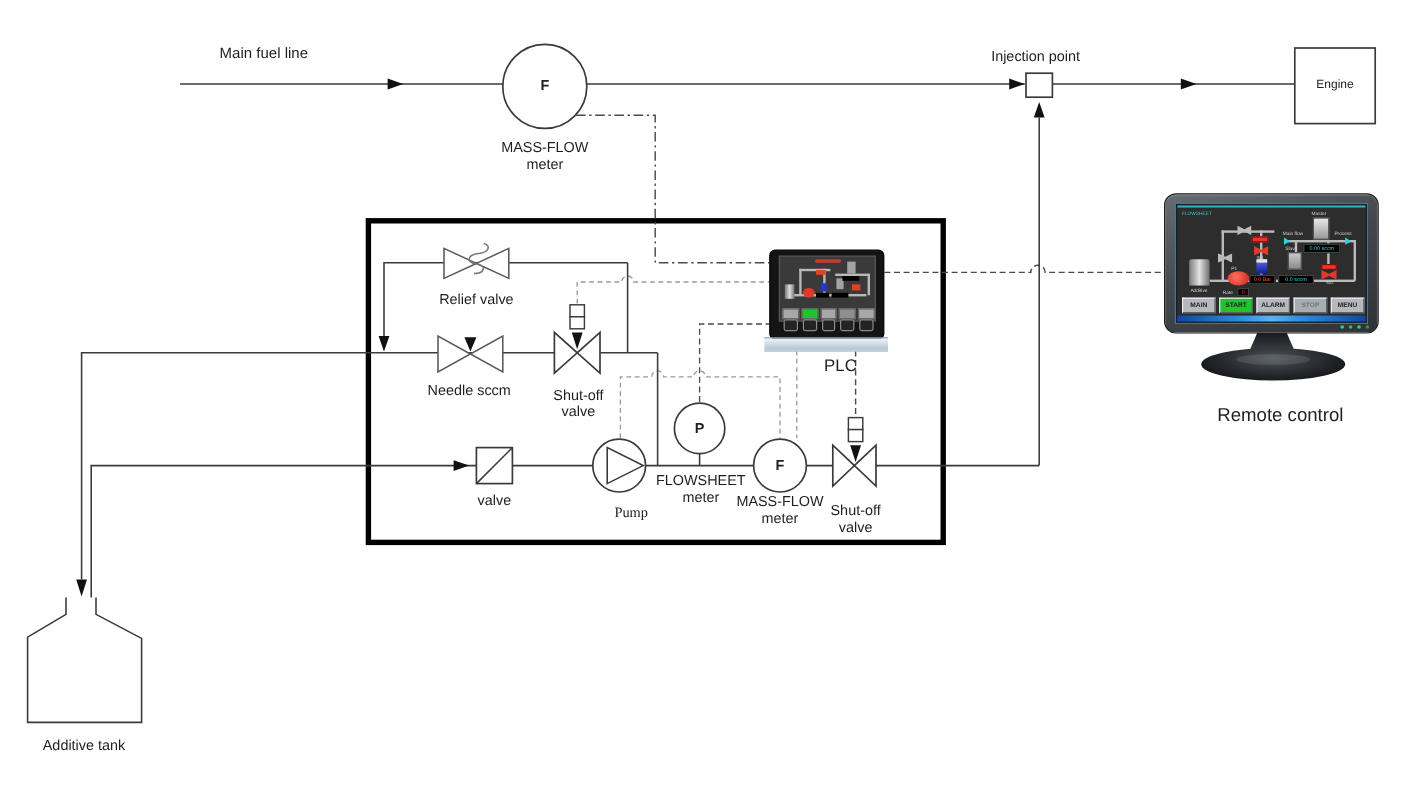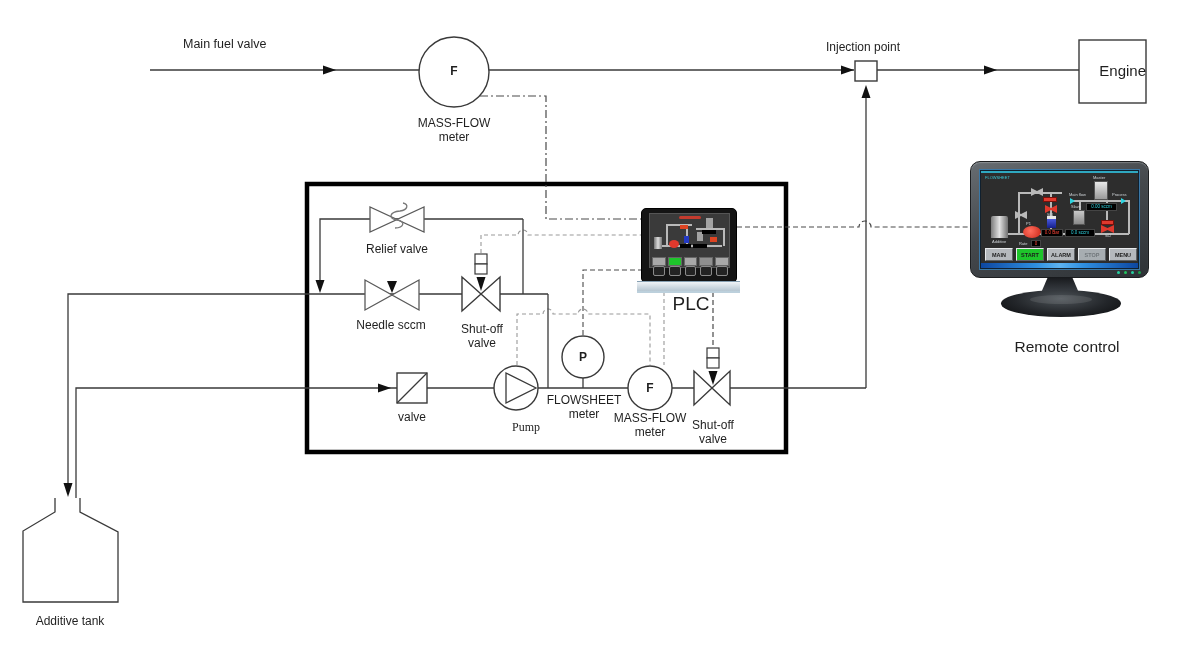--- a/index.html
+++ b/index.html
@@ -144,38 +144,38 @@
       <path d="M336,70 L323,65.5 L323,74.5 Z"></path>
       <path d="M854,70 L841,65.5 L841,74.5 Z"></path>
       <path d="M997,70 L984,65.5 L984,74.5 Z"></path>
       <path d="M866,85 L861.5,98 L870.5,98 Z"></path>
       <path d="M320,293 L315.5,280 L324.5,280 Z"></path>
       <path d="M68,497 L63.5,483 L72.5,483 Z"></path>
       <path d="M391,388 L378,383.5 L378,392.5 Z"></path>
     </g>
   </svg>
 
-  <div class="lbl" style="left:183px;top:37px;width:110px;text-align:left;font-size:12.5px;">Main fuel valve</div>
+  <div class="lbl" style="left:183px;top:37px;width:110px;text-align:left;font-size:12.5px;">Main fuel line</div>
   <div class="lbl" style="left:404px;top:116px;width:100px;">MASS-FLOW
 meter</div>
   <div class="lbl" style="left:808px;top:40px;width:110px;">Injection point</div>
-  <div class="lbl" style="left:1079px;top:64px;width:67px;font-size:15px;text-align:right;">Engine</div>
+  <div class="lbl" style="left:1079px;top:64px;width:67px;font-size:10px;">Engine</div>
   <div class="lbl" style="left:347px;top:242px;width:100px;">Relief valve</div>
   <div class="lbl" style="left:337px;top:318px;width:108px;">Needle sccm</div>
   <div class="lbl" style="left:445px;top:322px;width:74px;">Shut-off
 valve</div>
   <div class="lbl" style="left:382px;top:410px;width:60px;">valve</div>
   <div class="lbl" style="left:496px;top:420px;width:60px;font-family:Liberation Serif, serif;">Pump</div>
   <div class="lbl" style="left:546px;top:393px;width:76px;">FLOWSHEET
 meter</div>
   <div class="lbl" style="left:608px;top:411px;width:84px;">MASS-FLOW
 meter</div>
   <div class="lbl" style="left:677px;top:418px;width:72px;">Shut-off
 valve</div>
-  <div class="lbl" style="left:668px;top:297px;width:46px;font-size:19px;">PLC</div>
+  <div class="lbl" style="left:668px;top:297px;width:46px;font-size:14px;text-align:right;">PLC</div>
   <div class="lbl" style="left:988px;top:340px;width:158px;font-size:15.5px;">Remote control</div>
   <div class="lbl" style="left:18px;top:614px;width:104px;">Additive tank</div>
 
   <div class="lbl" style="left:444px;top:64px;width:20px;font-weight:600;">F</div>
   <div class="lbl" style="left:573px;top:350px;width:20px;font-weight:600;">P</div>
   <div class="lbl" style="left:640px;top:381px;width:20px;font-weight:600;">F</div>
 
   <div class="plc-dev">
     <div class="plc-scr">
       <div class="plc-logo"></div>

